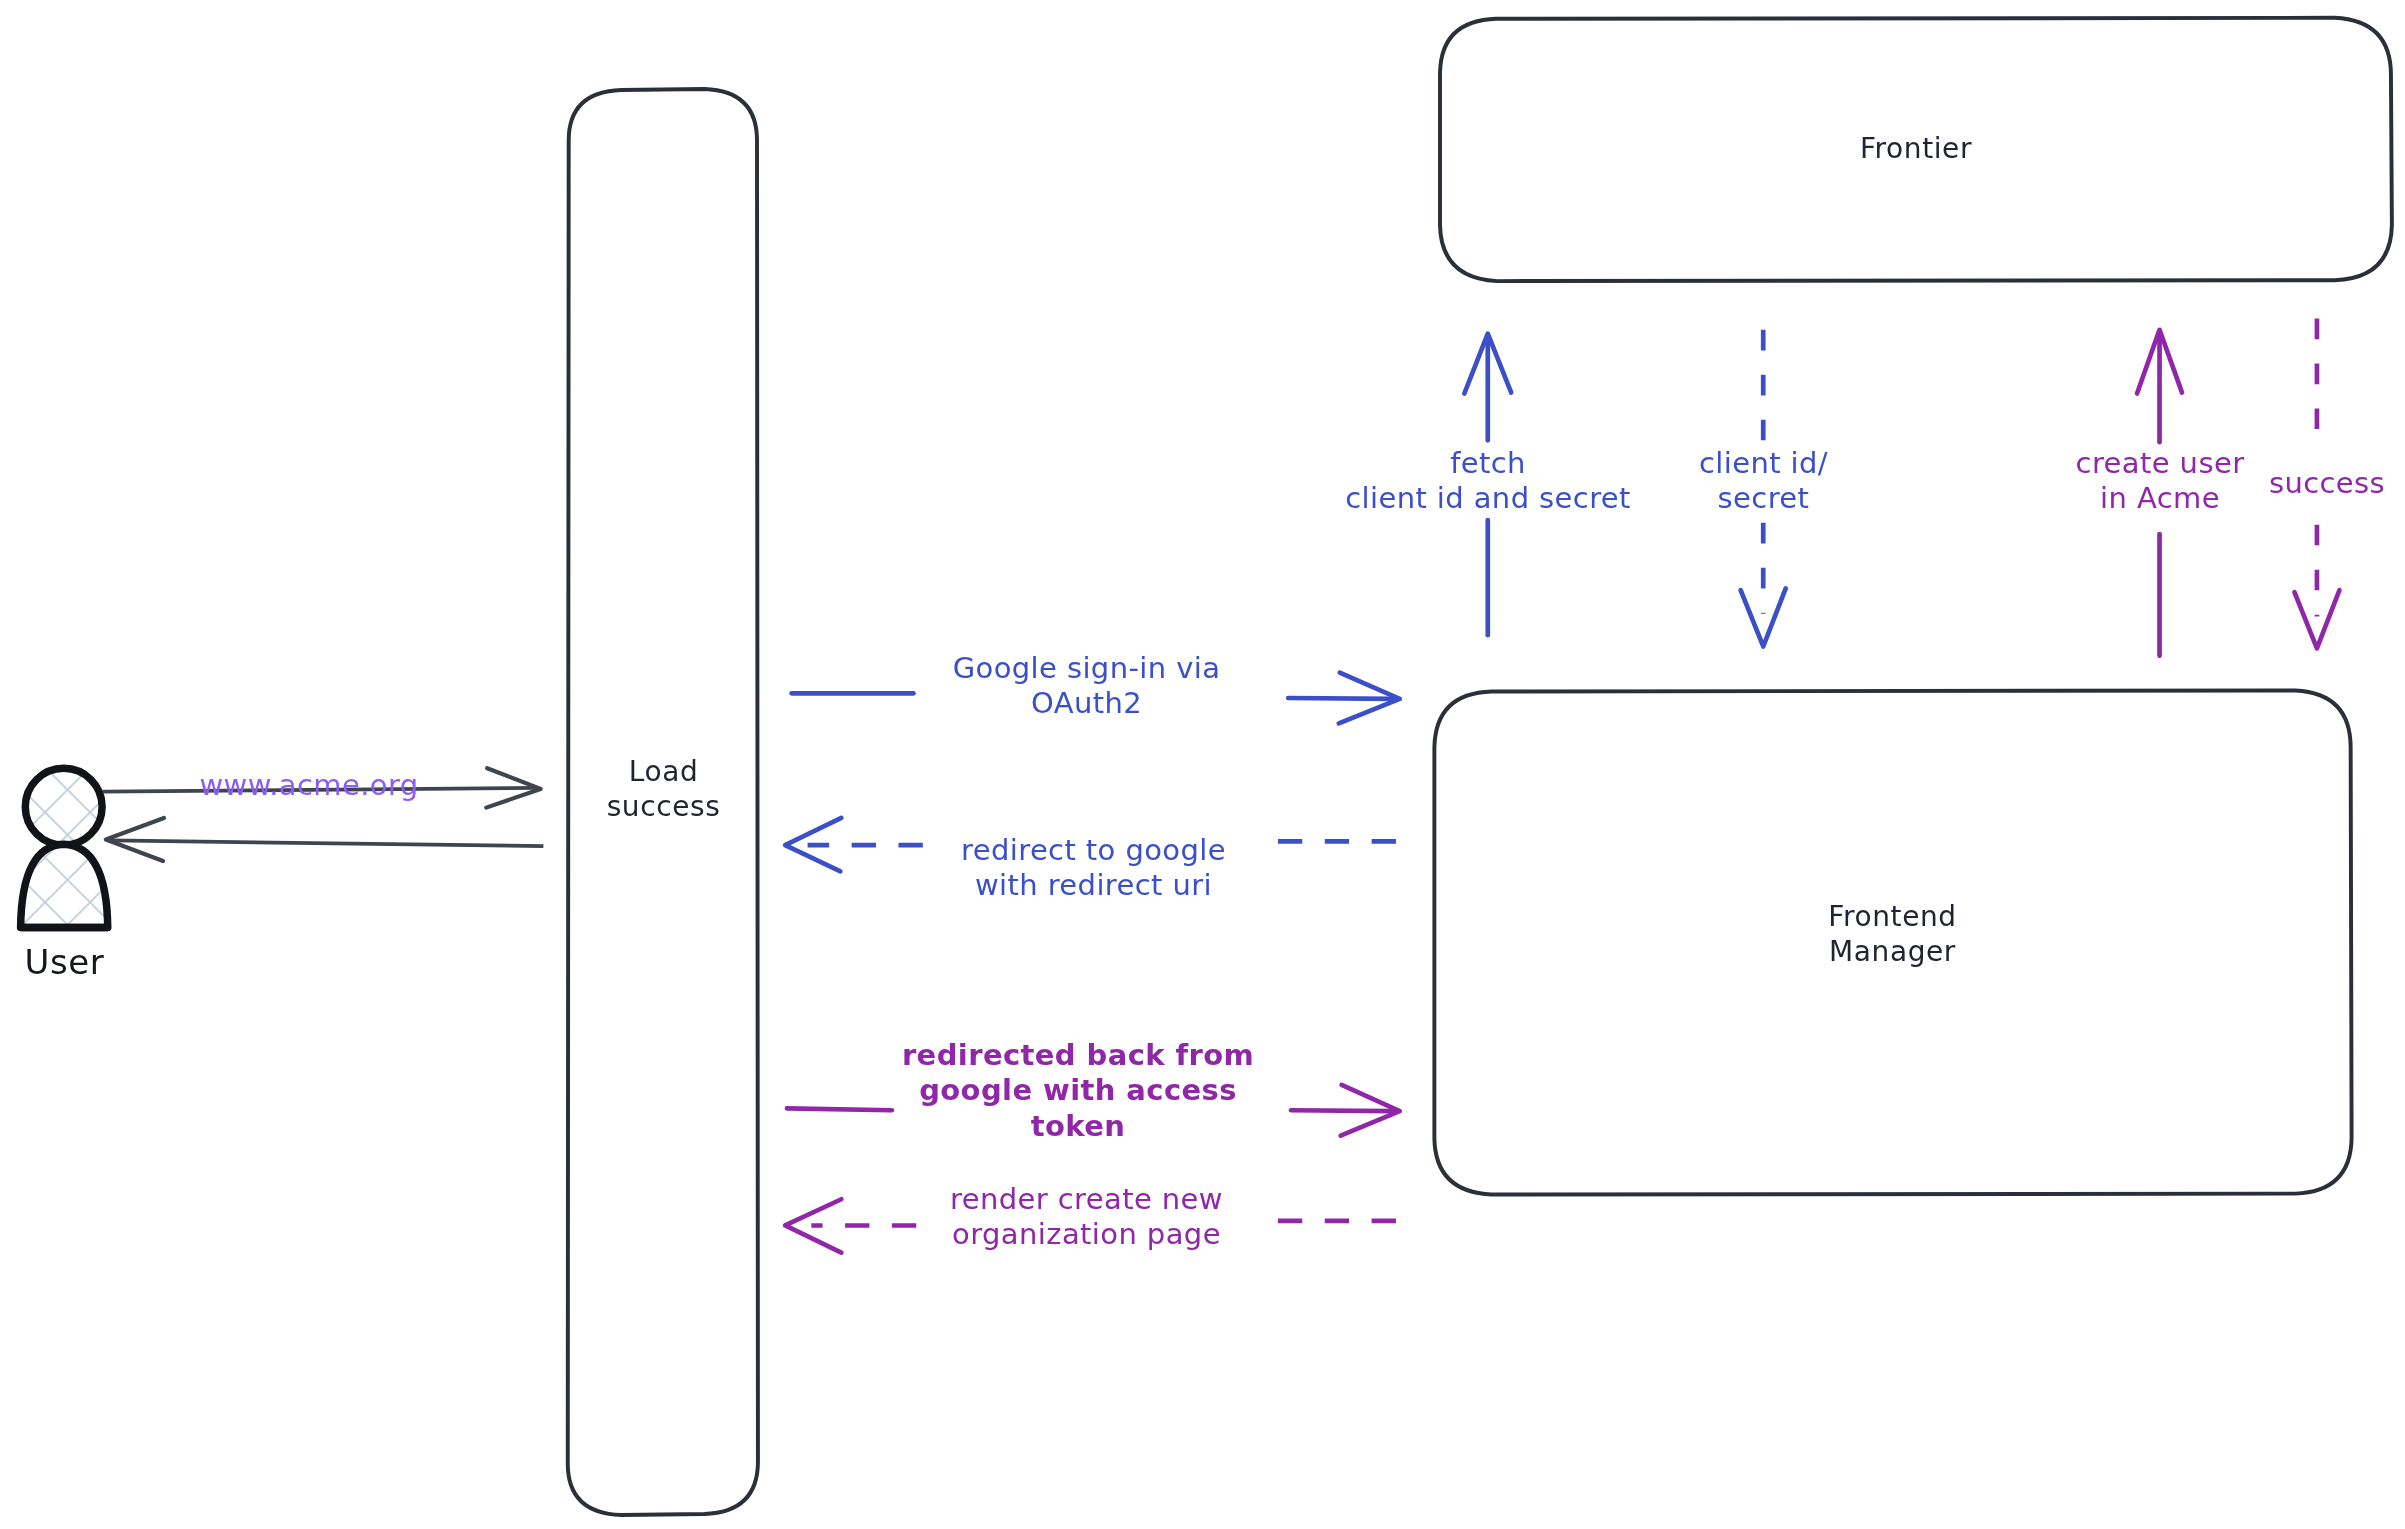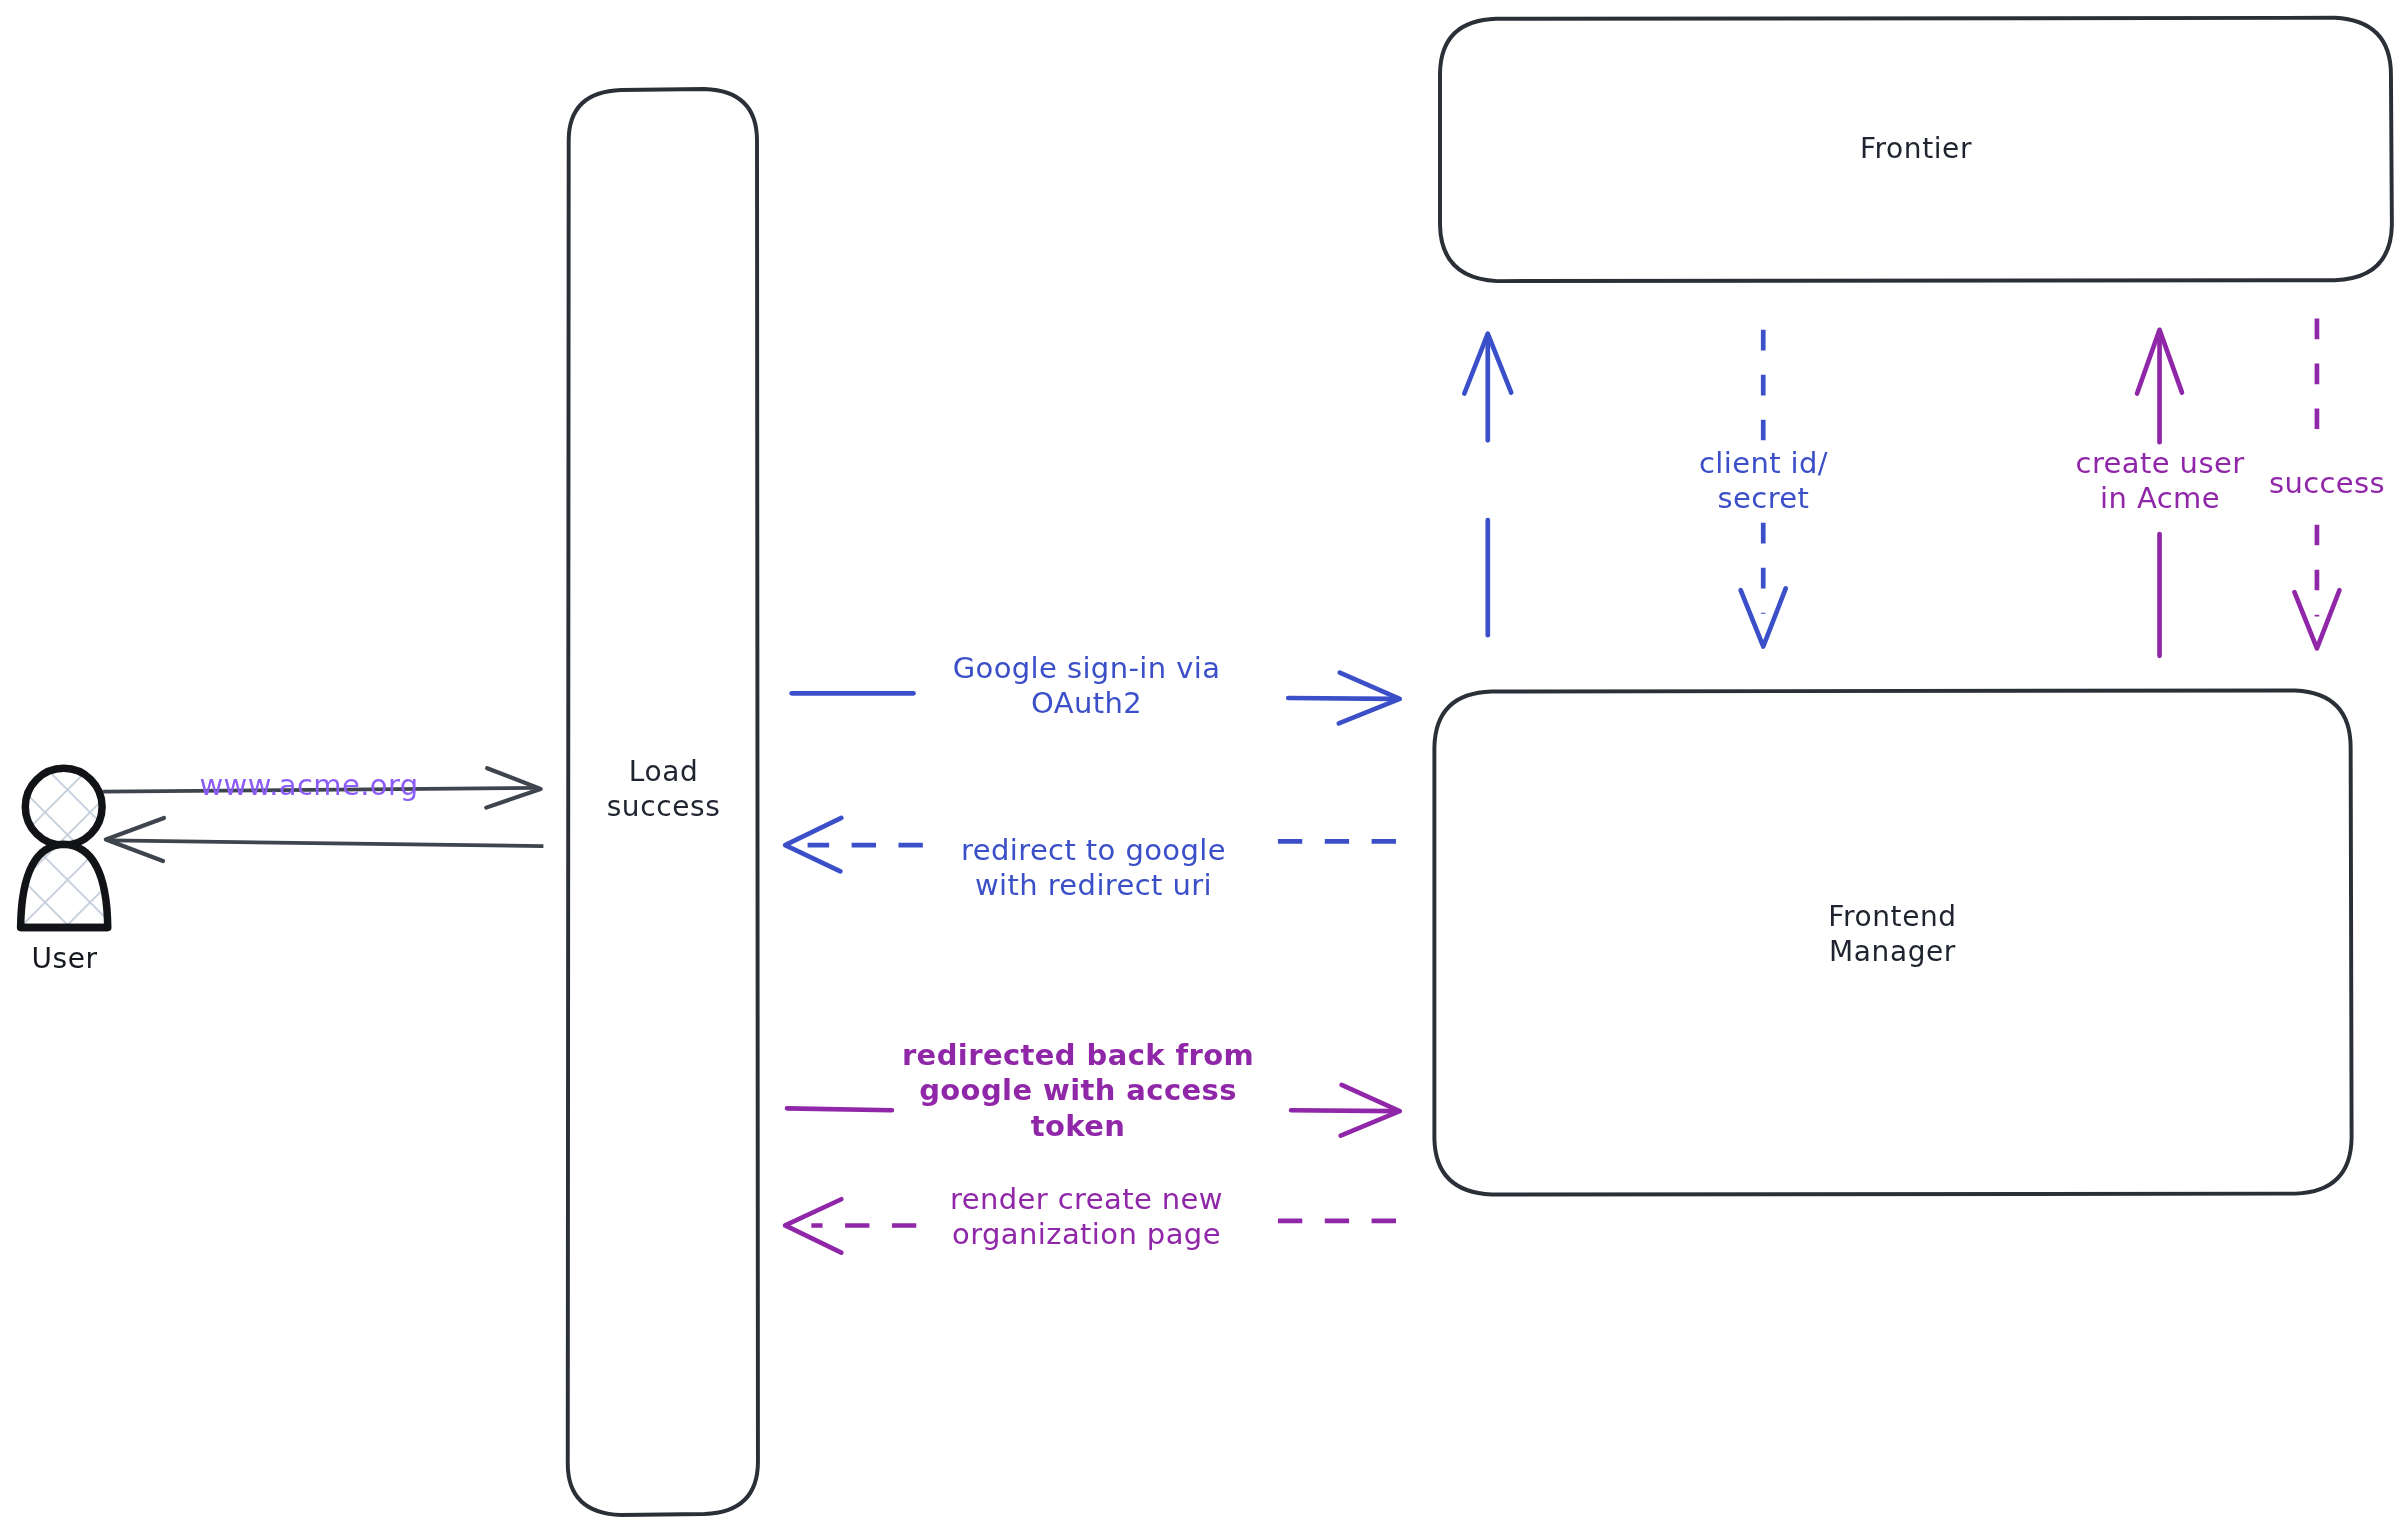--- a/index.html
+++ b/index.html
@@ -32,21 +32,21 @@
     pointer-events: none;
   }
   .node-label {
     color: #1f2430;
     font-size: 28px;
     line-height: 1.26;
     letter-spacing: 0.6px;
   }
   .actor-label {
     color: #15181f;
-    font-size: 28px;
+    font-size: 34px;
     letter-spacing: 0.6px;
   }
   .edge-label {
     font-size: 29px;
     line-height: 1.22;
     letter-spacing: 0.4px;
   }
   .edge-label.blue  { color: #3b50c8; }
   .edge-label.purple{ color: #8f27a8; }
   .edge-label.dark  { color: #8b5cf6; }
@@ -163,20 +163,22 @@
   <div class="edge-label blue" style="left:913px; top:801px; width:361px;margin-top:32px;">redirect to google
 with redirect uri</div>
 
   <div class="edge-label purple" style="left:881px; top:1038px; width:394px;font-weight:bold;">redirected back from
 google with access
 token</div>
 
   <div class="edge-label purple" style="left:899px; top:1182px; width:375px;">render create new
 organization page</div>
 
+  <div class="edge-label blue" style="left:1295px; top:446px; width:386px;">fetch
+client id and secret</div>
 
   <div class="edge-label blue" style="left:1677px; top:446px; width:173px;">client id/
 secret</div>
 
   <div class="edge-label purple" style="left:2038px; top:446px; width:244px;">create user
 in Acme</div>
 
   <div class="edge-label purple" style="left:2249px; top:466px; width:156px;">success</div>
 
 </div>

